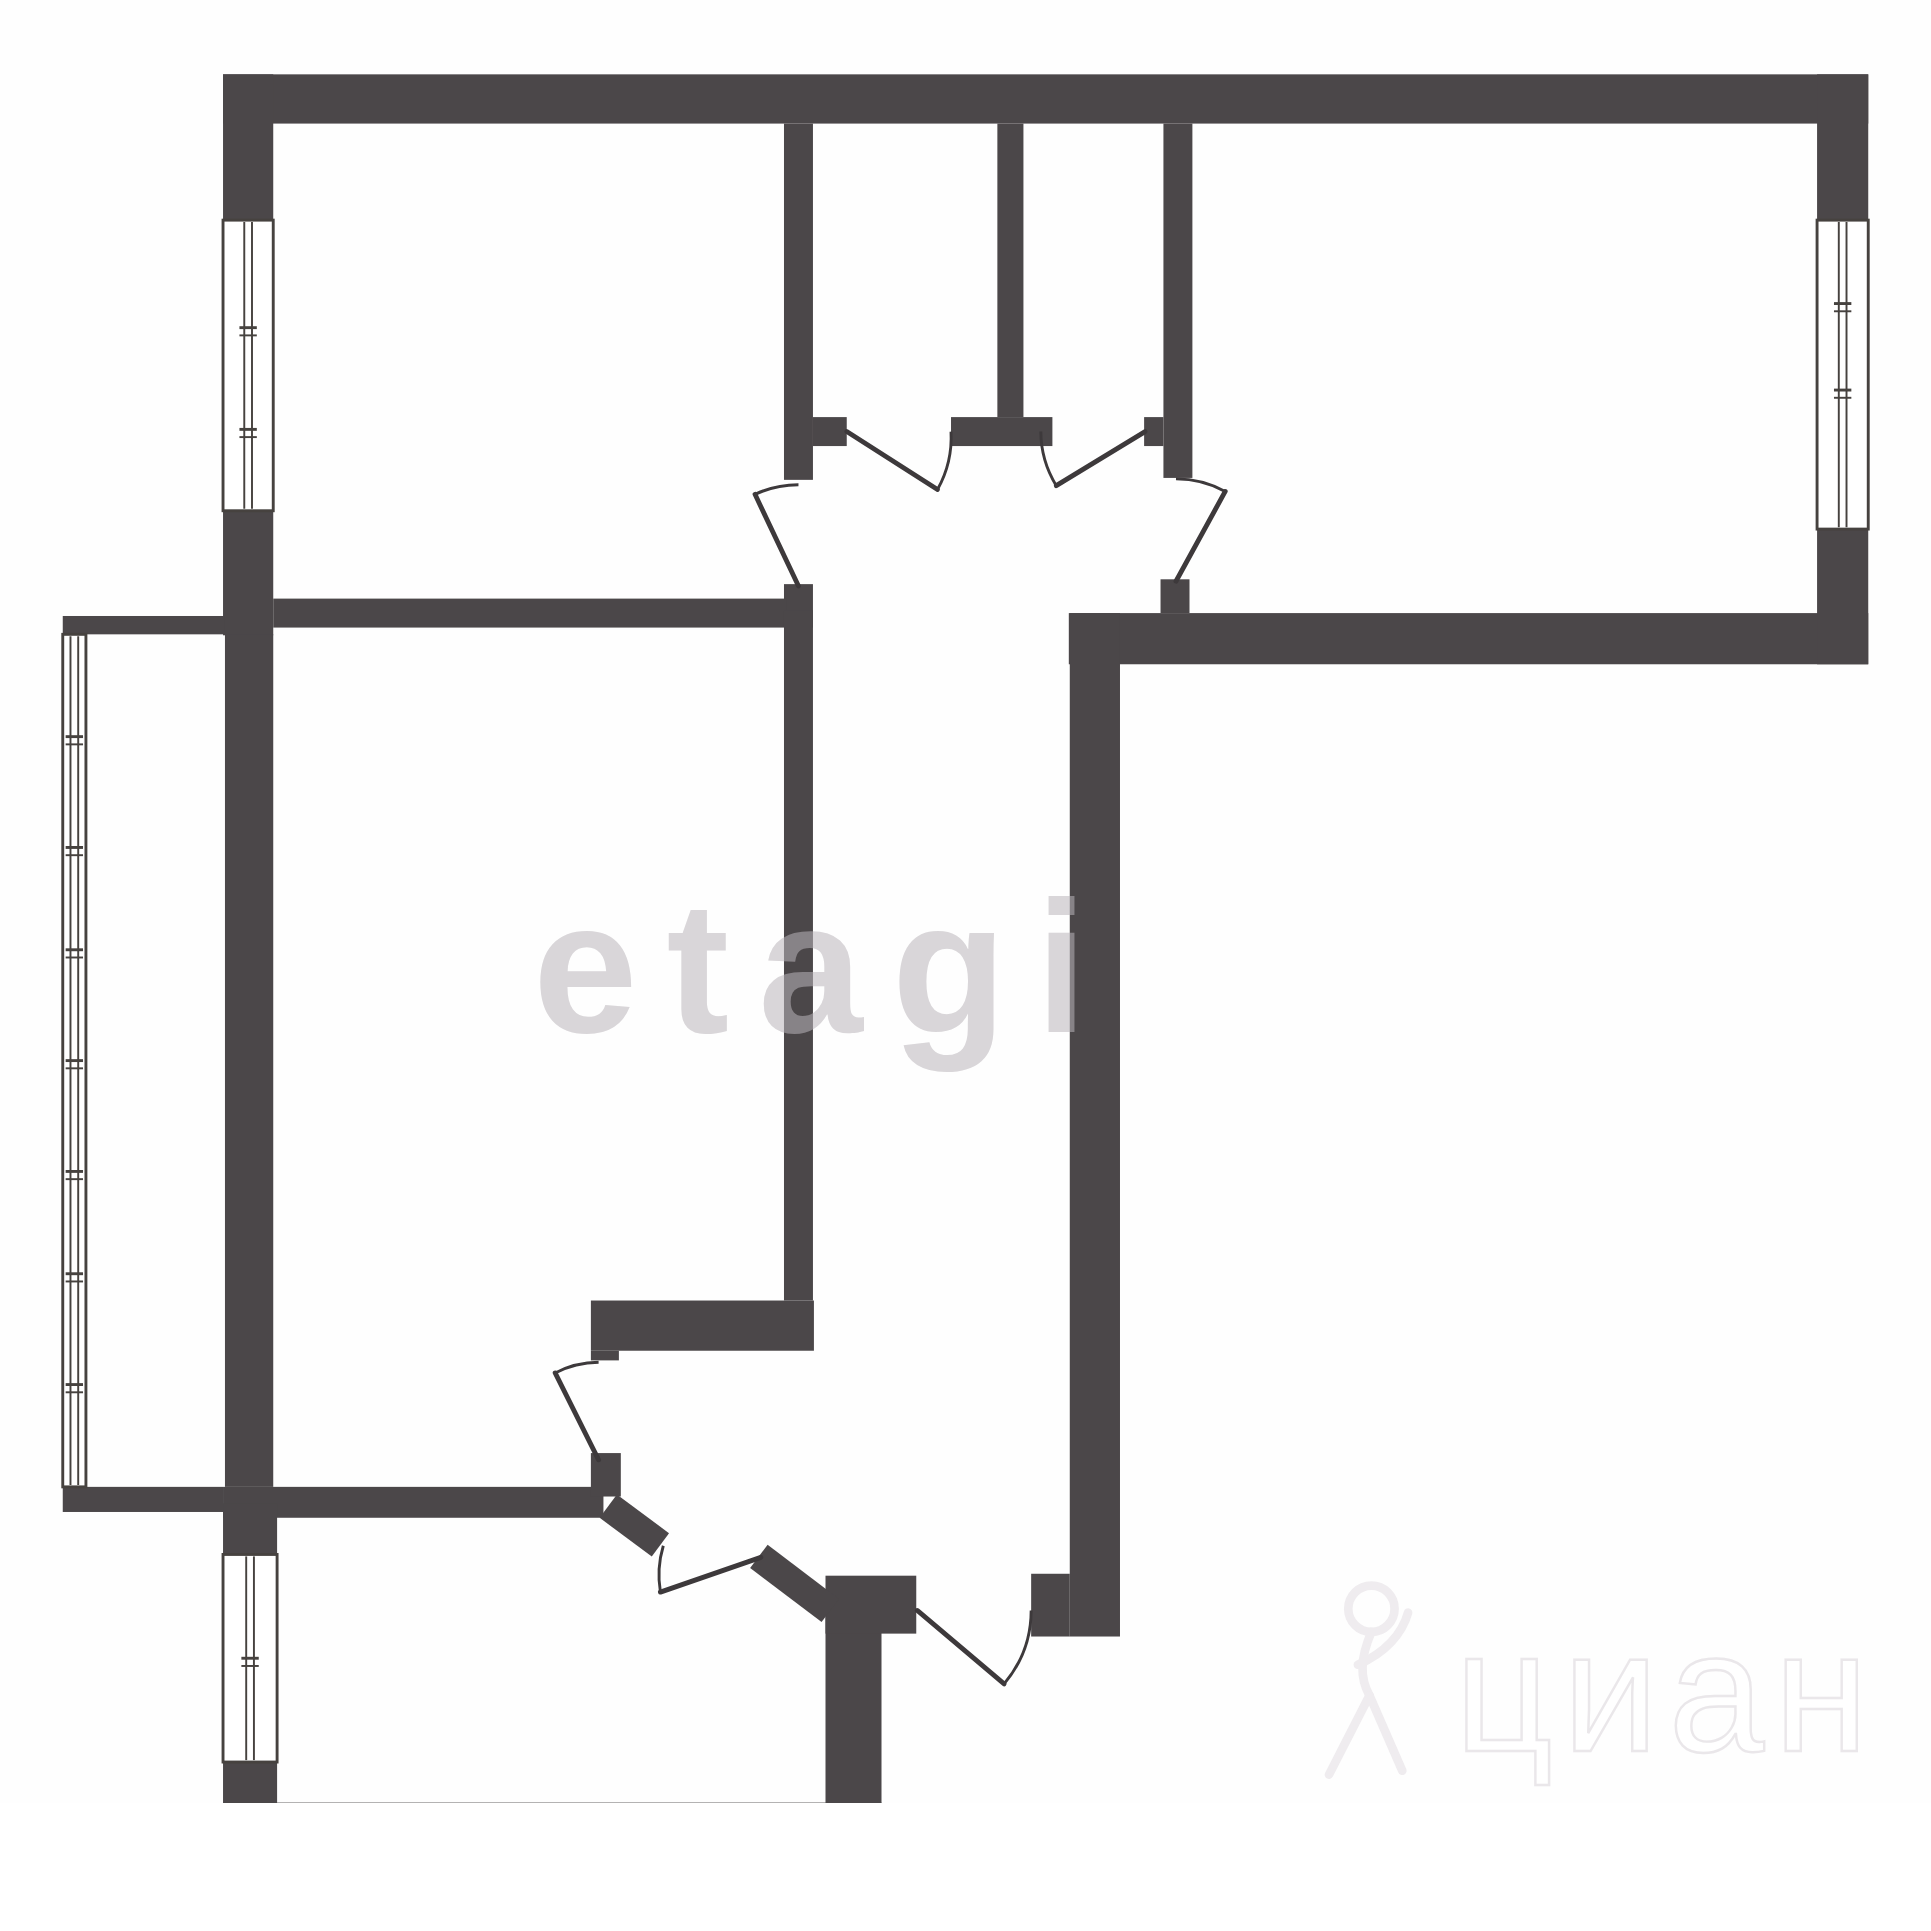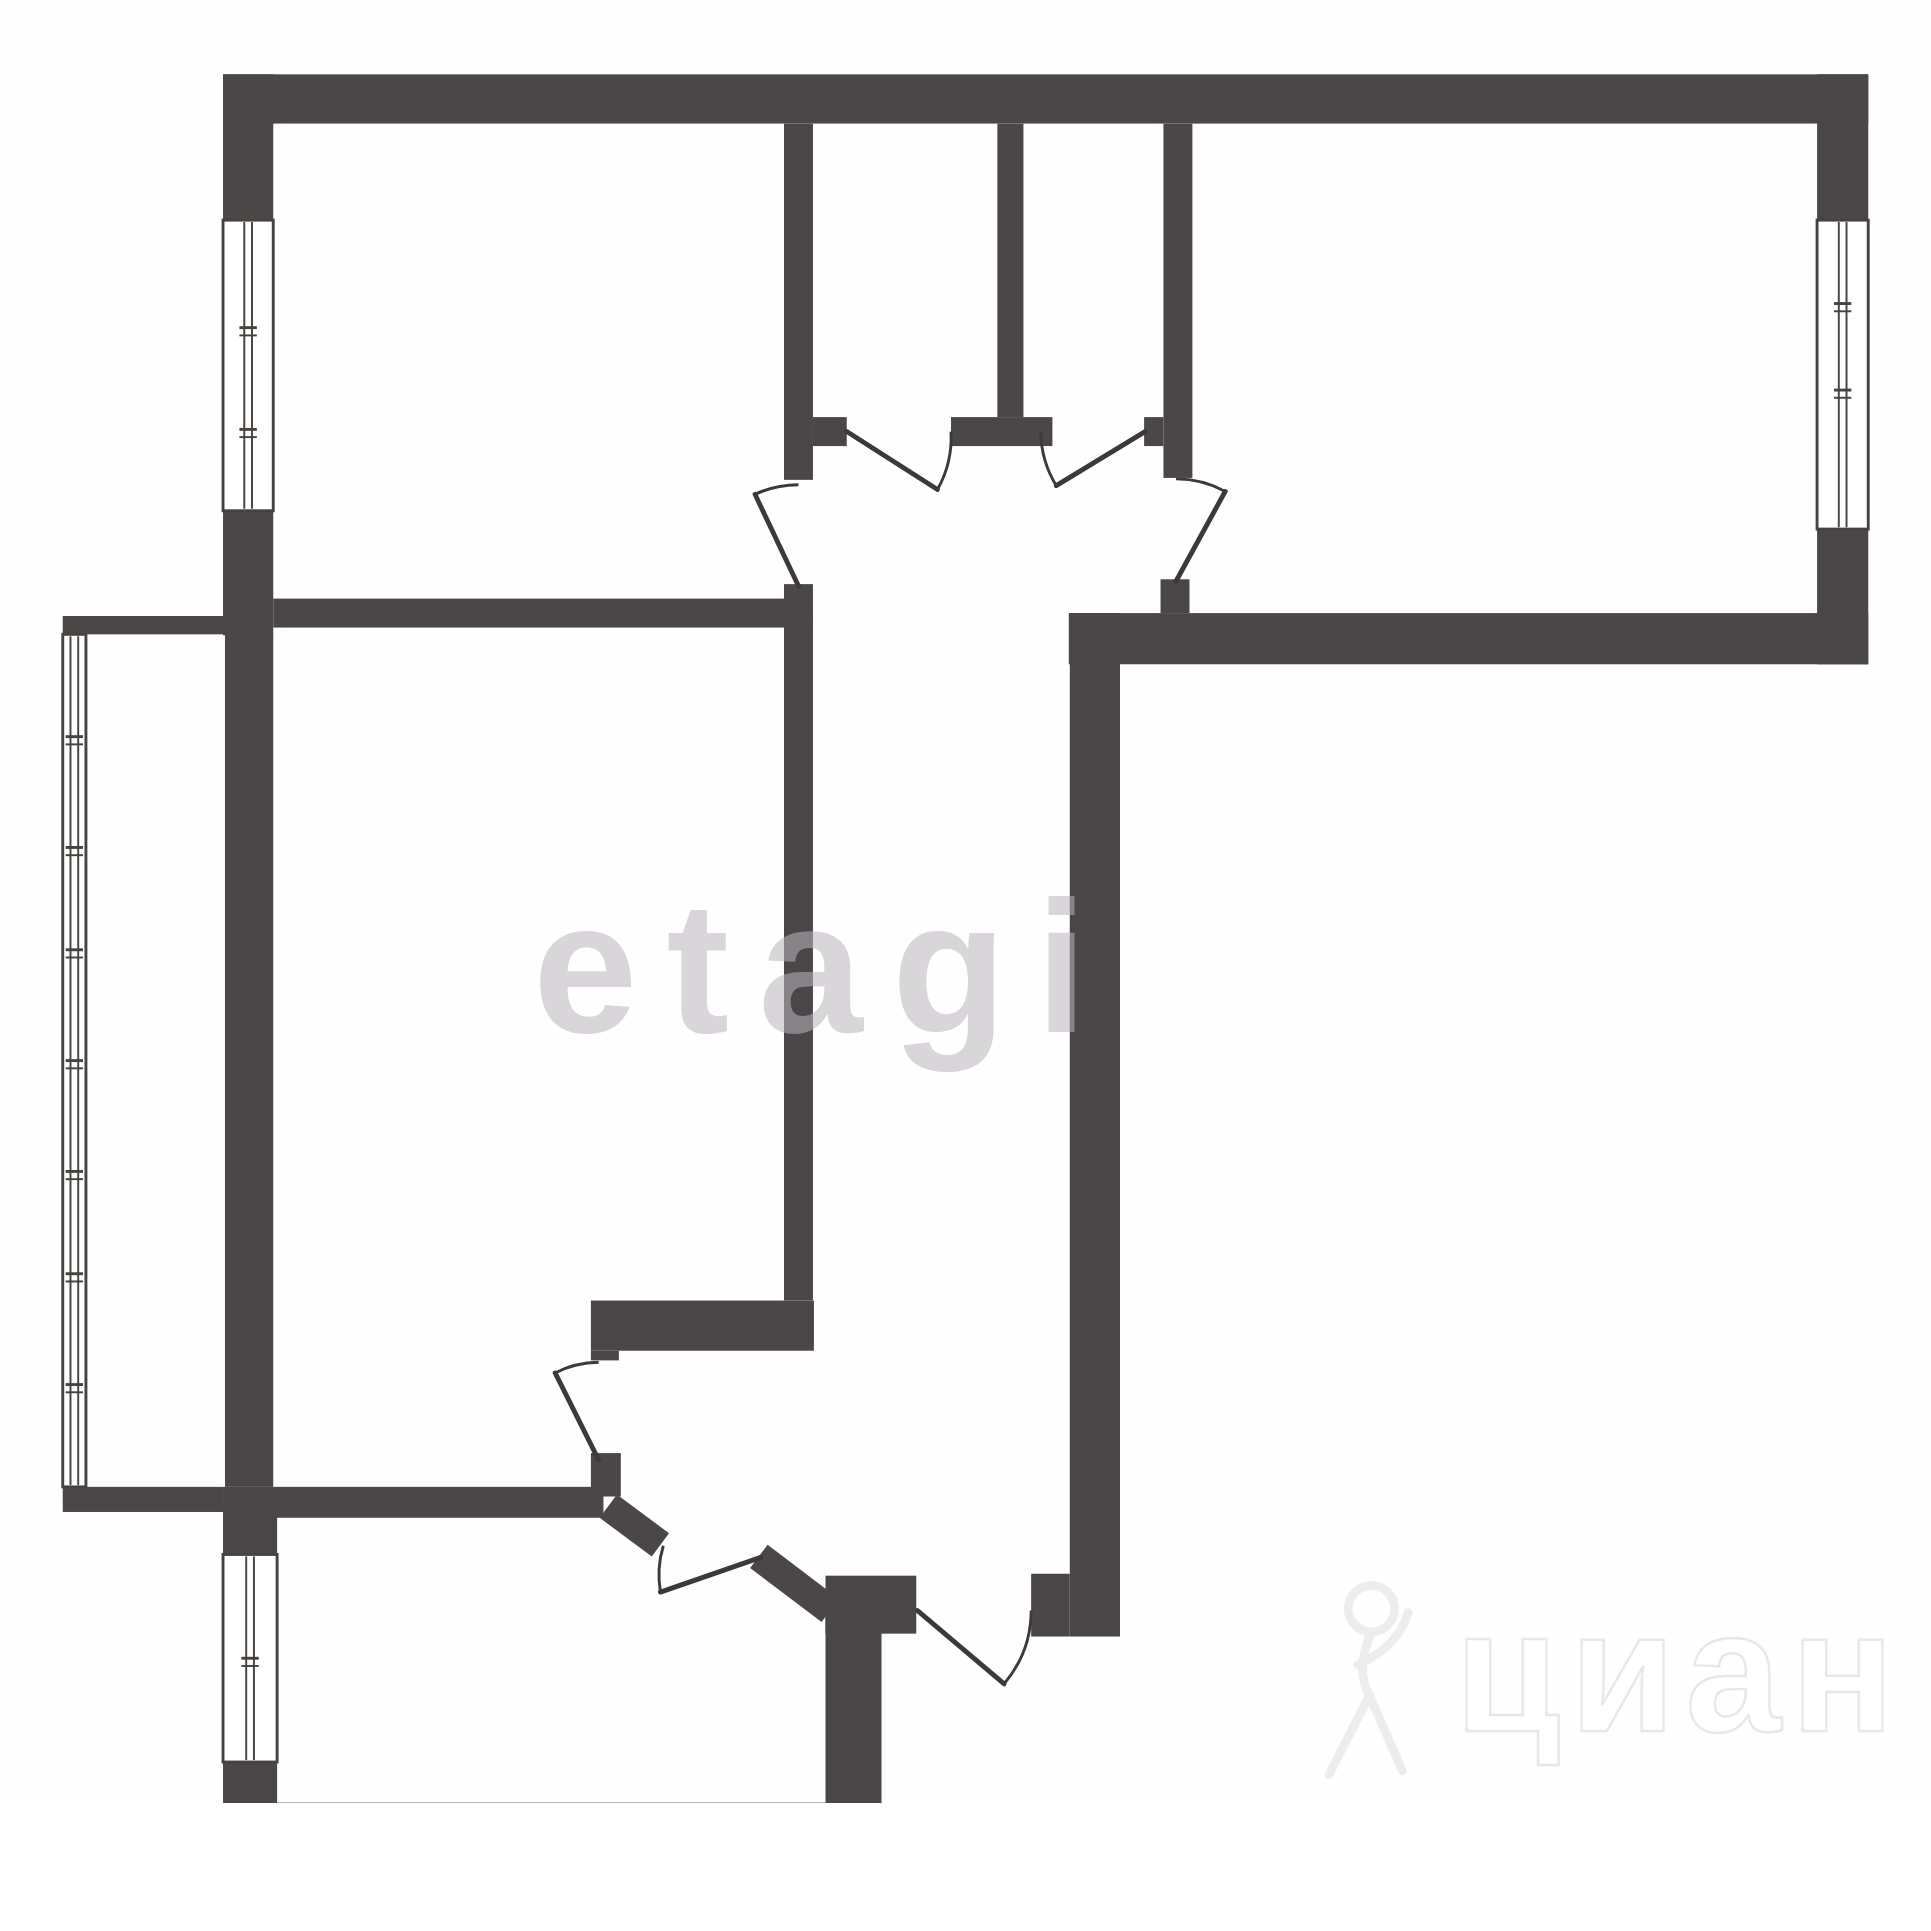--- a/index.html
+++ b/index.html
@@ -16,24 +16,24 @@
   .wm-etagi{
     left:533px;top:859px;
     font-size:188px;font-weight:700;letter-spacing:29px;
     color:rgba(185,180,185,0.55);
   }
   .wm-cian{
     left:1302px;top:1572px;
     display:flex;align-items:flex-start;
   }
   .wm-cian .cian-text{
-    font-size:172px;font-weight:700;letter-spacing:9.7px;
+    font-size:172px;font-weight:400;letter-spacing:9.7px;
     color:#ffffff;
     -webkit-text-stroke:2.4px #eae7ea;
-    margin-left:17.4px;margin-top:0;
+    margin-left:17.4px;margin-top:20px;
   }
   .wm-restate{
     left:1591px;top:1804px;
     width:444px;height:135px;
   }
   .wm-restate .restate-text{
     position:absolute;left:31px;top:27px;
     font-family:"Liberation Serif", serif;
     font-style:italic;font-weight:400;
     font-size:147px;letter-spacing:1.9px;

